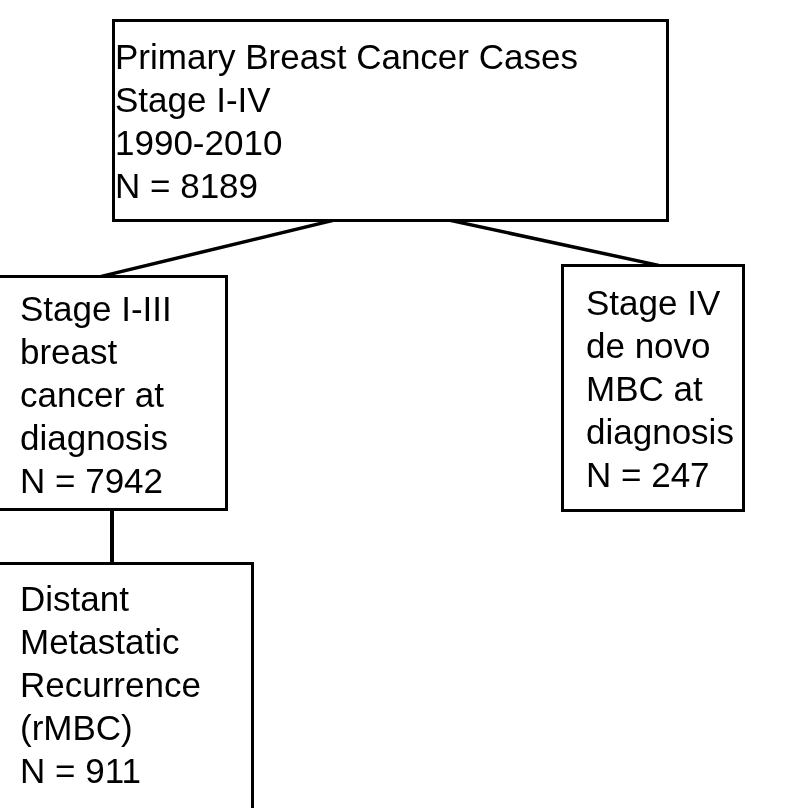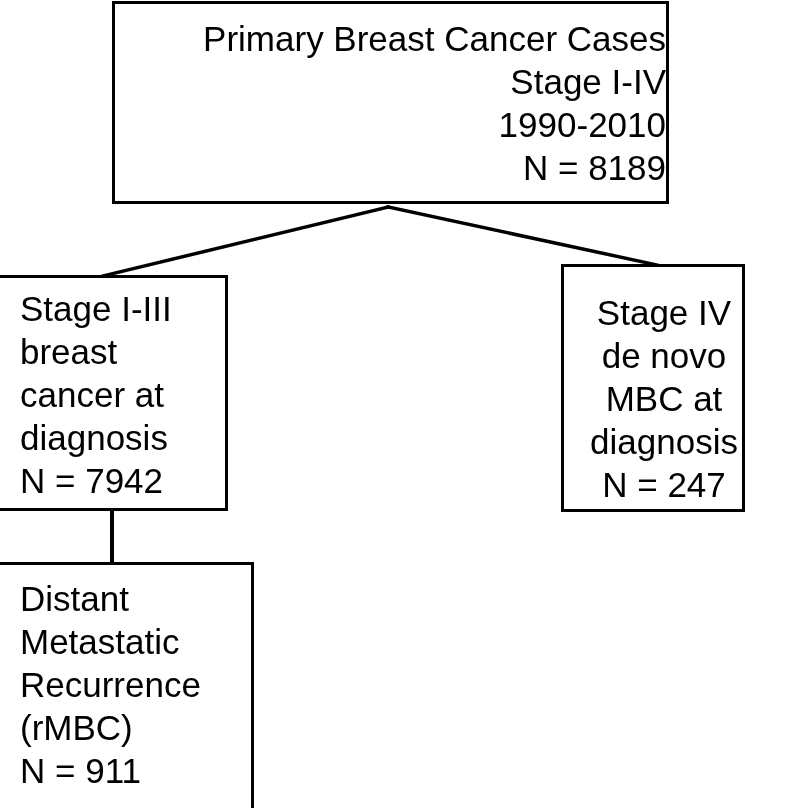--- a/index.html
+++ b/index.html
@@ -22,45 +22,45 @@
     background: #ffffff;
     color: #000000;
     font-size: 35px;
     line-height: 43px;
     white-space: pre-line;
     z-index: 2;
   }
   
   #box-root {
     left: 112px;
-    top: 1px;
+    top: 19px;
     width: 557px;
     height: 203px;
-    text-align: right;
+    text-align: left;
     padding-top: 13px;
   }
   
   #box-stage-i-iii {
     left: -8px;
     top: 275px;
     width: 236px;
     height: 236px;
     text-align: left;
     padding-left: 25px;
     padding-top: 9px;
   }
   
   #box-stage-iv {
     left: 561px;
     top: 264px;
     width: 184px;
     height: 248px;
-    text-align: center;
+    text-align: left;
     padding-left: 22px;
-    padding-top: 24px;
+    padding-top: 14px;
   }
   
   #box-rmbc {
     left: -8px;
     top: 562px;
     width: 262px;
     height: 254px;
     text-align: left;
     padding-left: 25px;
     padding-top: 12px;

